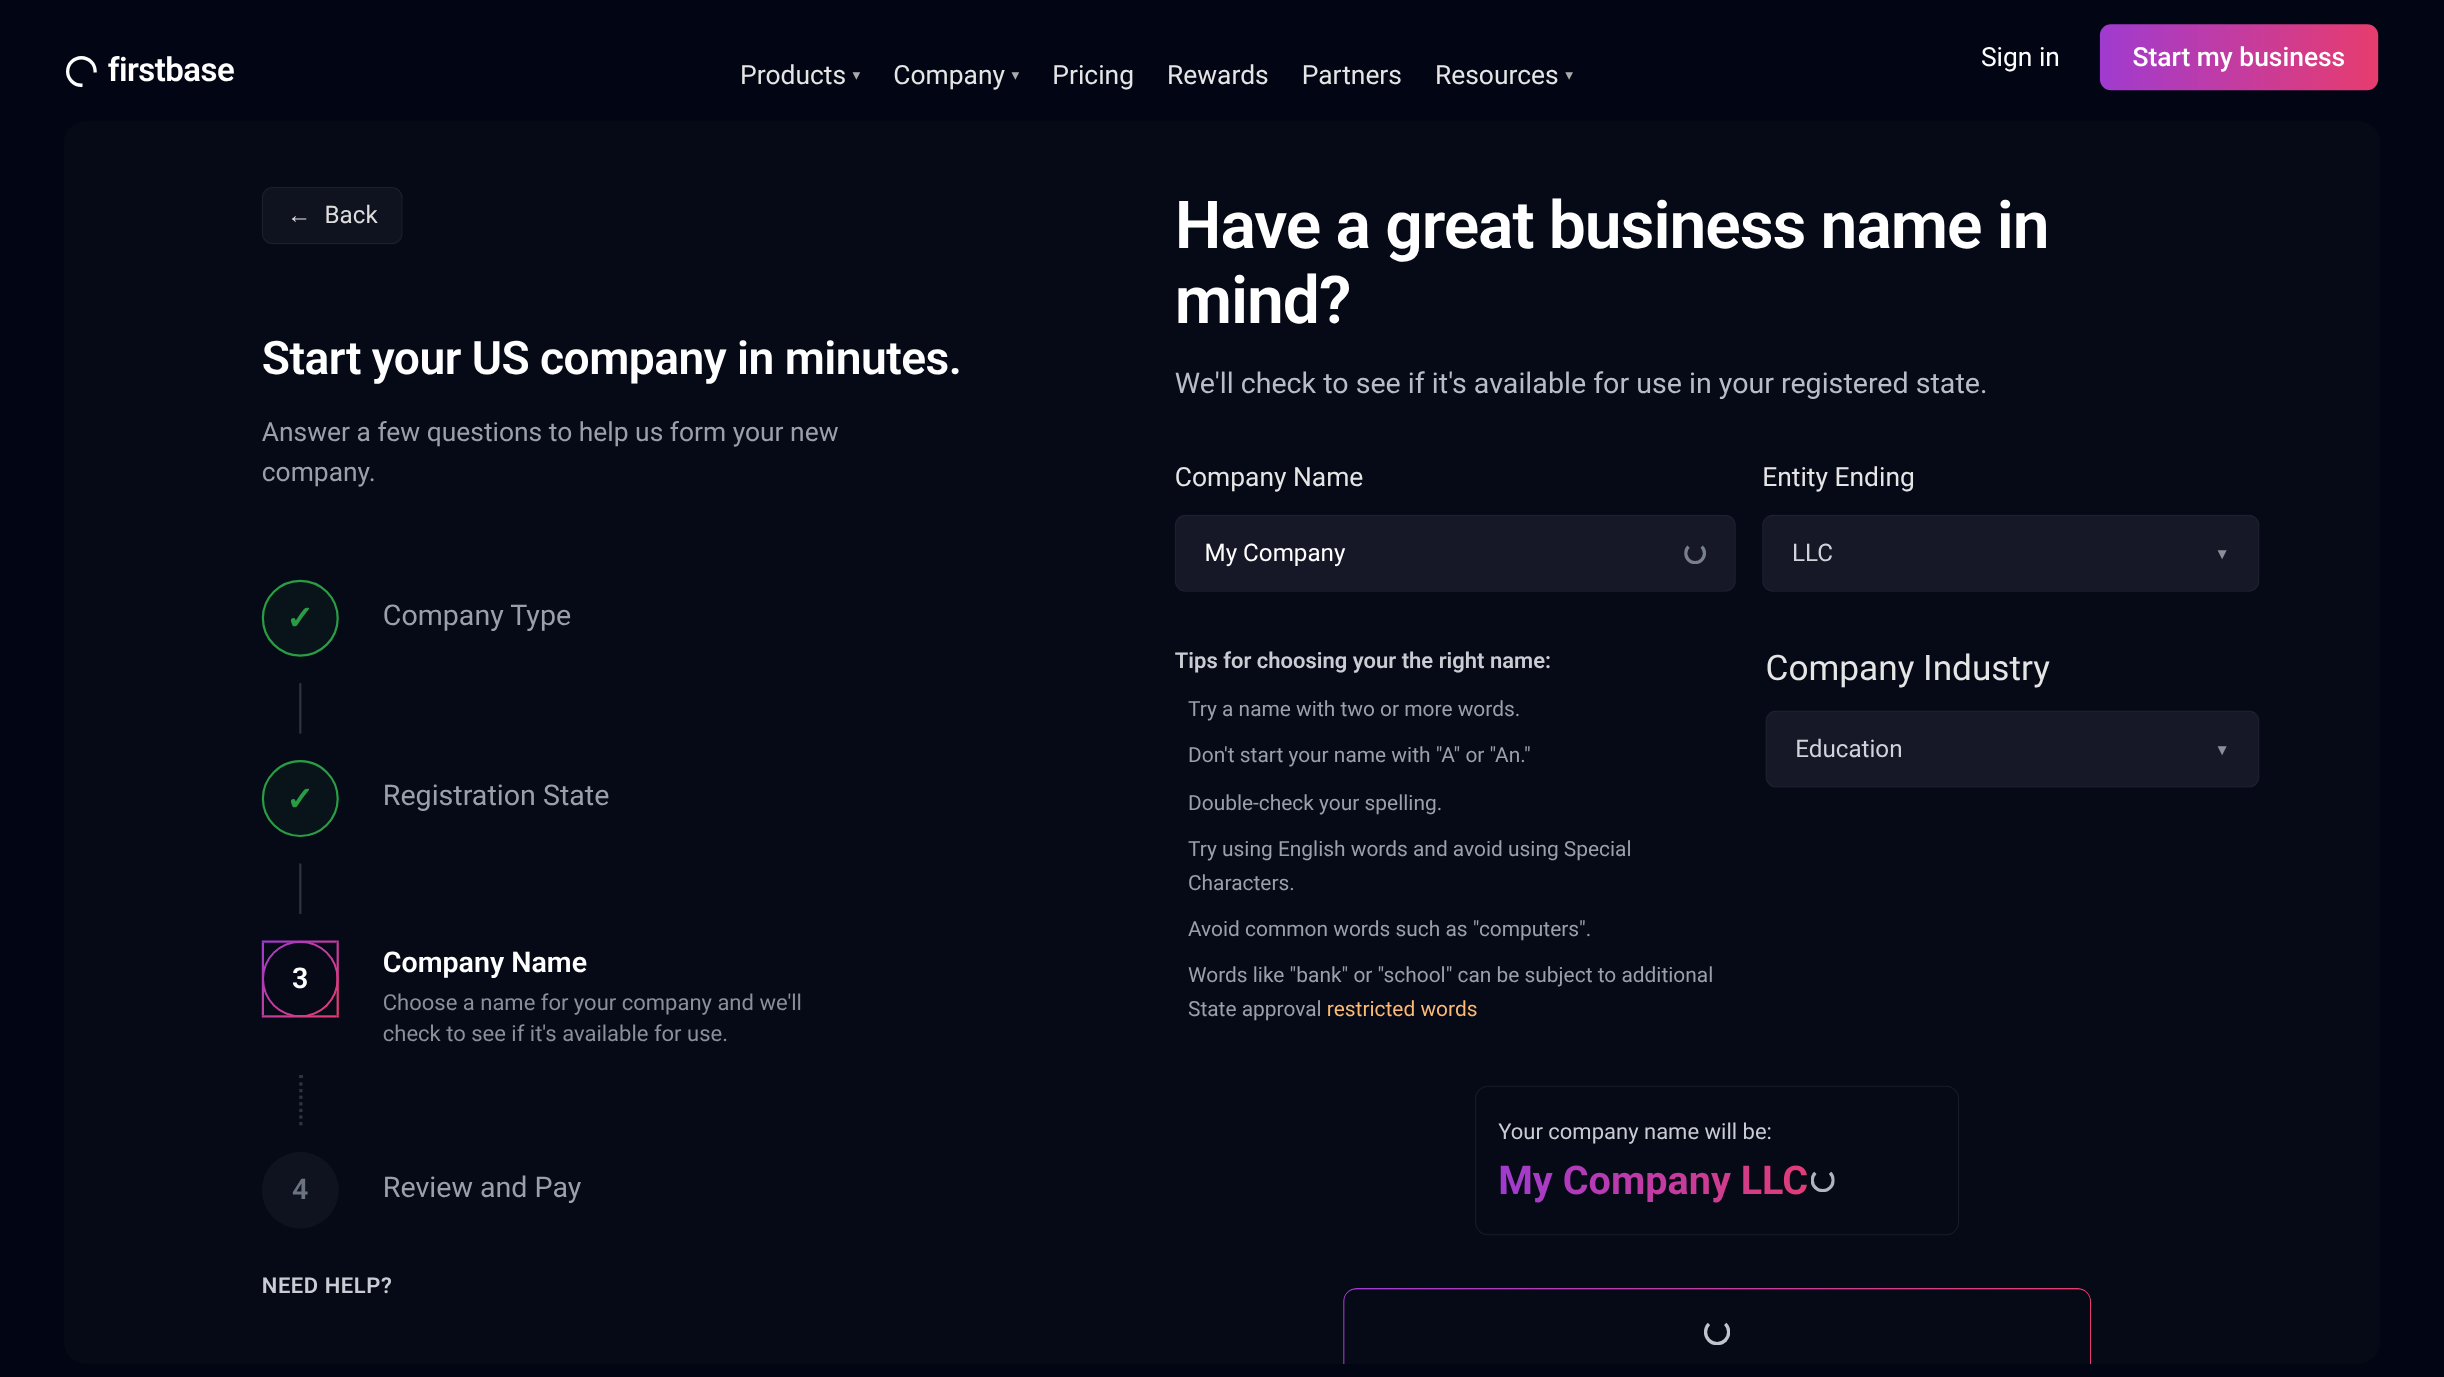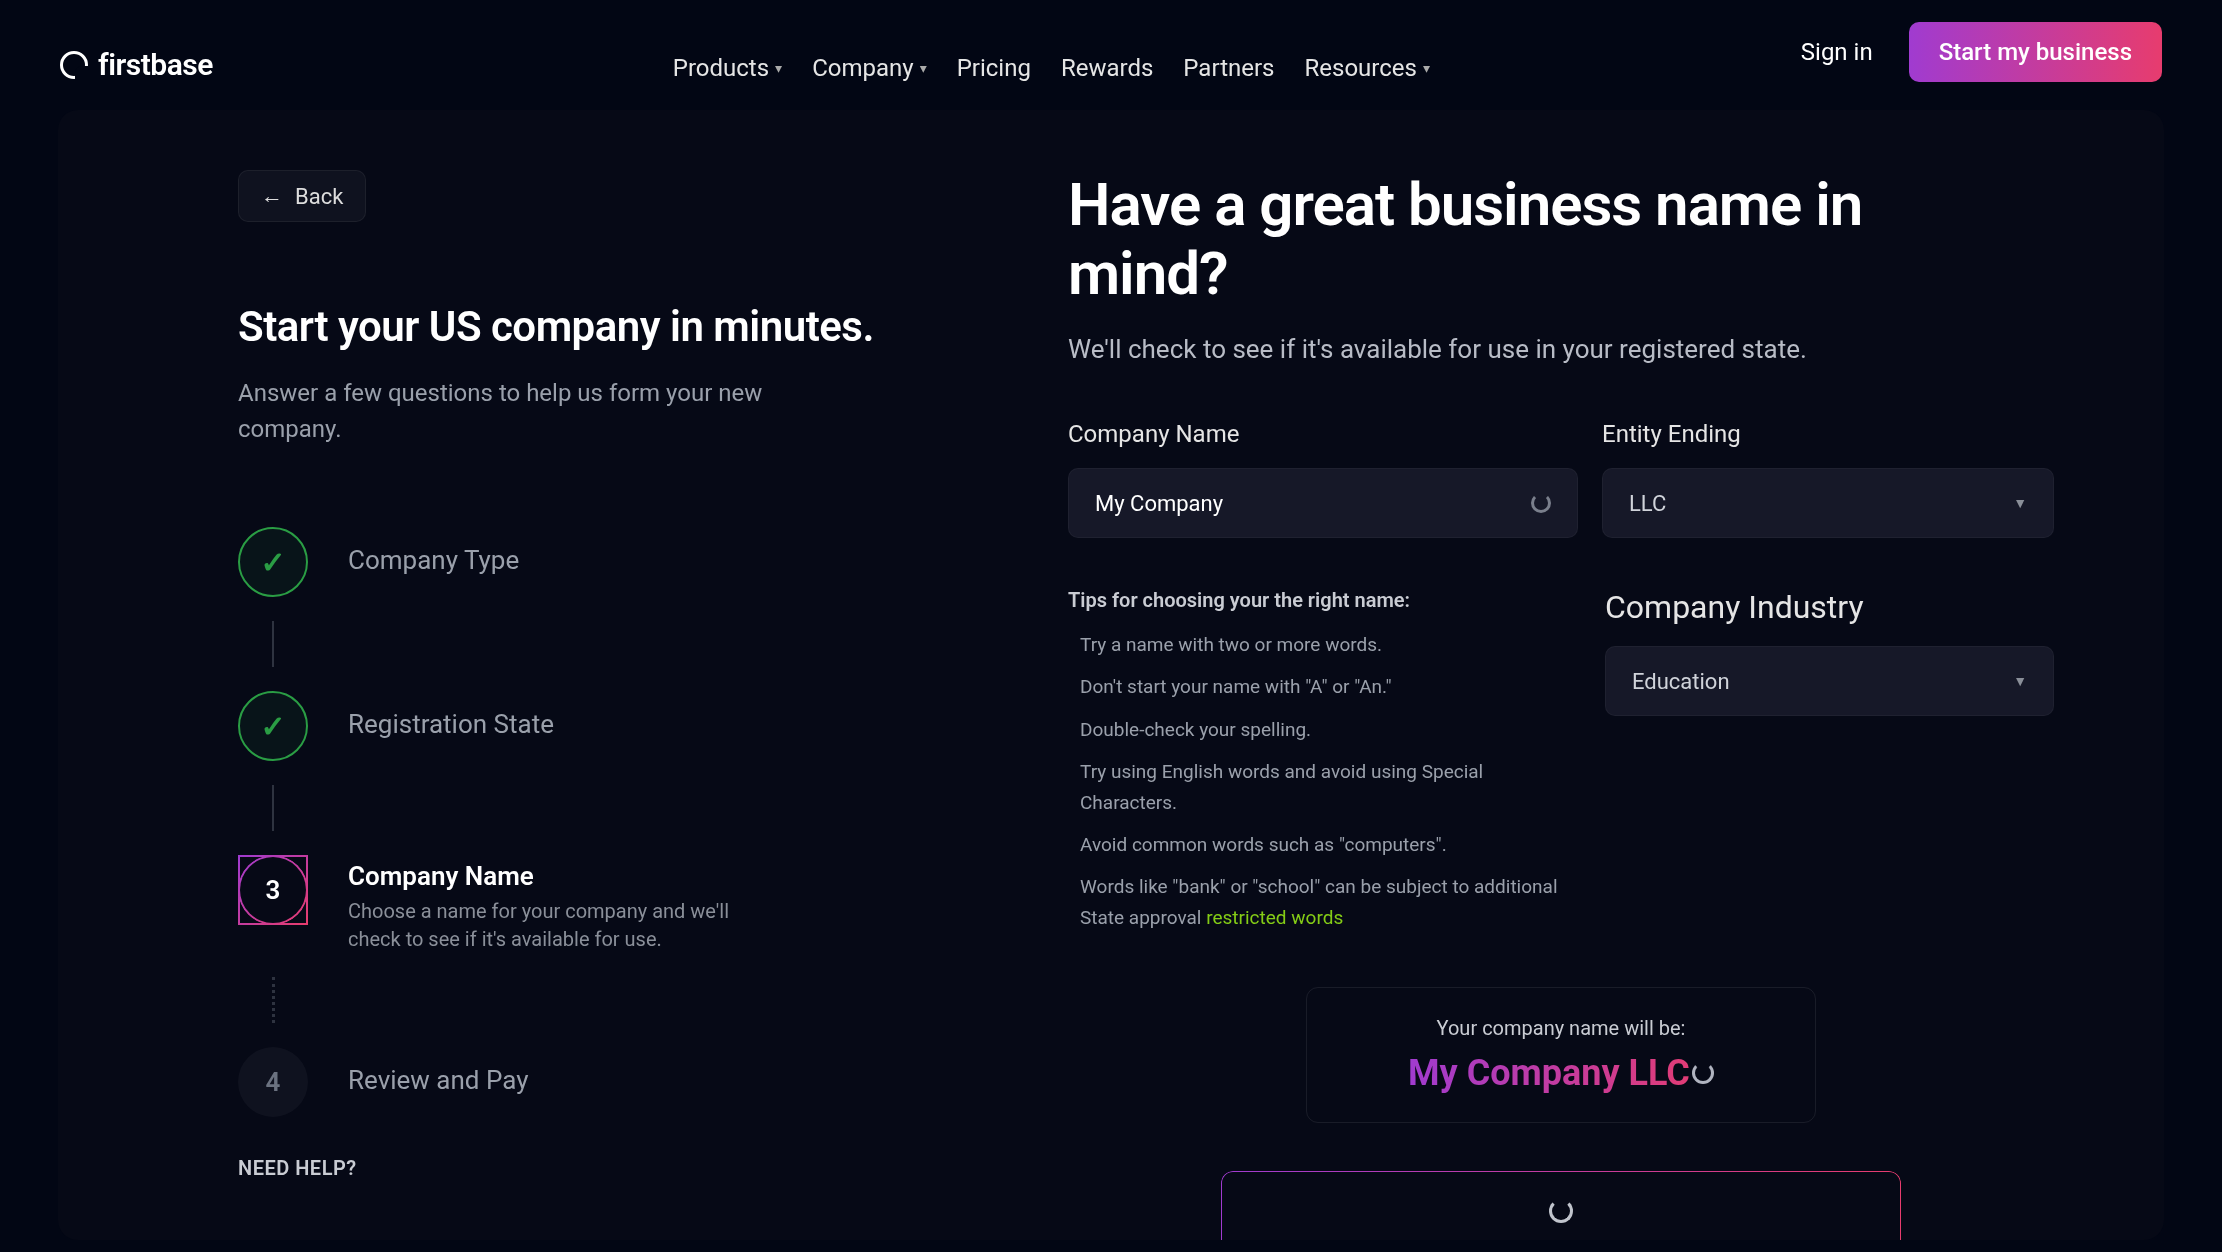--- a/index.html
+++ b/index.html
@@ -257,30 +257,29 @@
   margin-bottom: 18px;
 }
 .tips li {
   font-size: 19px;
   color: #9aa0ab;
   line-height: 1.6;
   list-style: none;
   margin-bottom: 12px;
   padding-left: 12px;
 }
-.restricted { color: #84cc16; }
+.restricted { color: #fdba74; }
 .industry-col { flex: 1; }
 
 .preview-box {
   margin: 42px auto 0 auto;
-  width: 510px;
+  width: 440px;
   border: 1px solid rgba(255,255,255,0.08);
   border-radius: 12px;
   padding: 28px 20px;
-  text-align: center;
 }
 .preview-label { font-size: 20px; color: #c9ccd3; margin-bottom: 12px; }
 .preview-name {
   font-size: 36px;
   font-weight: 700;
   background: linear-gradient(90deg,#a03bd0,#e73c6e);
   -webkit-background-clip: text;
   background-clip: text;
   color: transparent;
   display: inline-flex;

